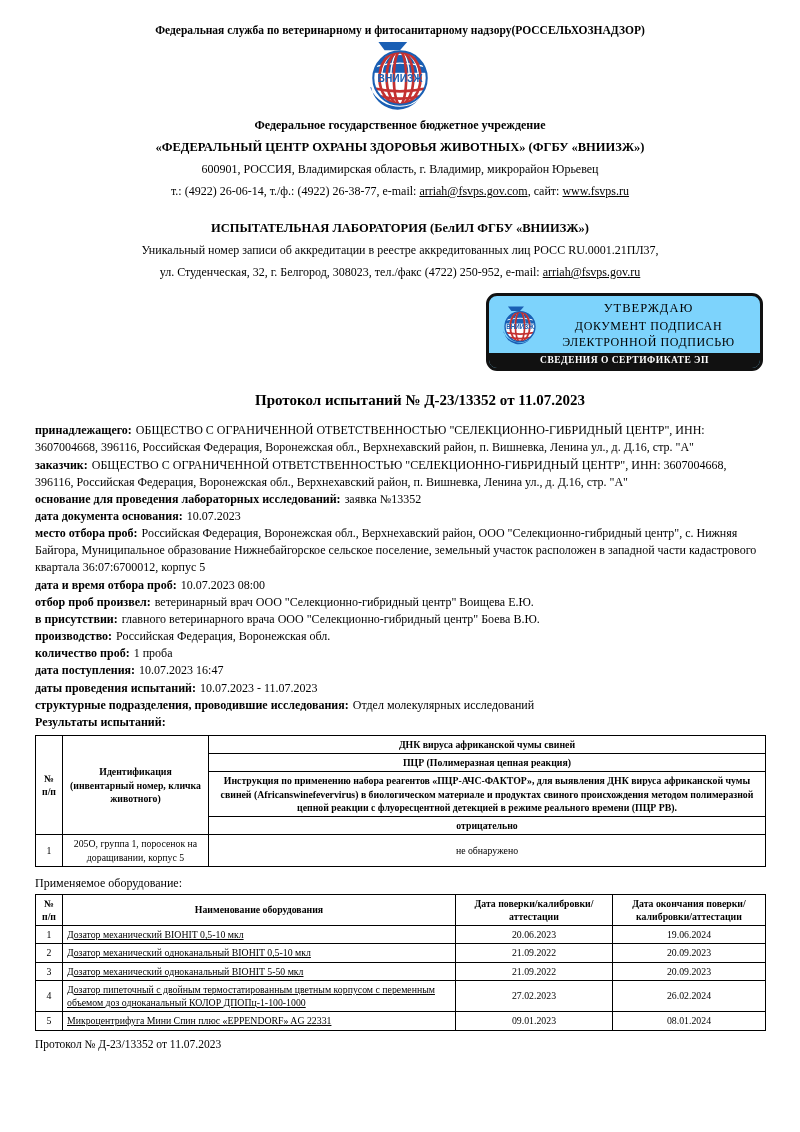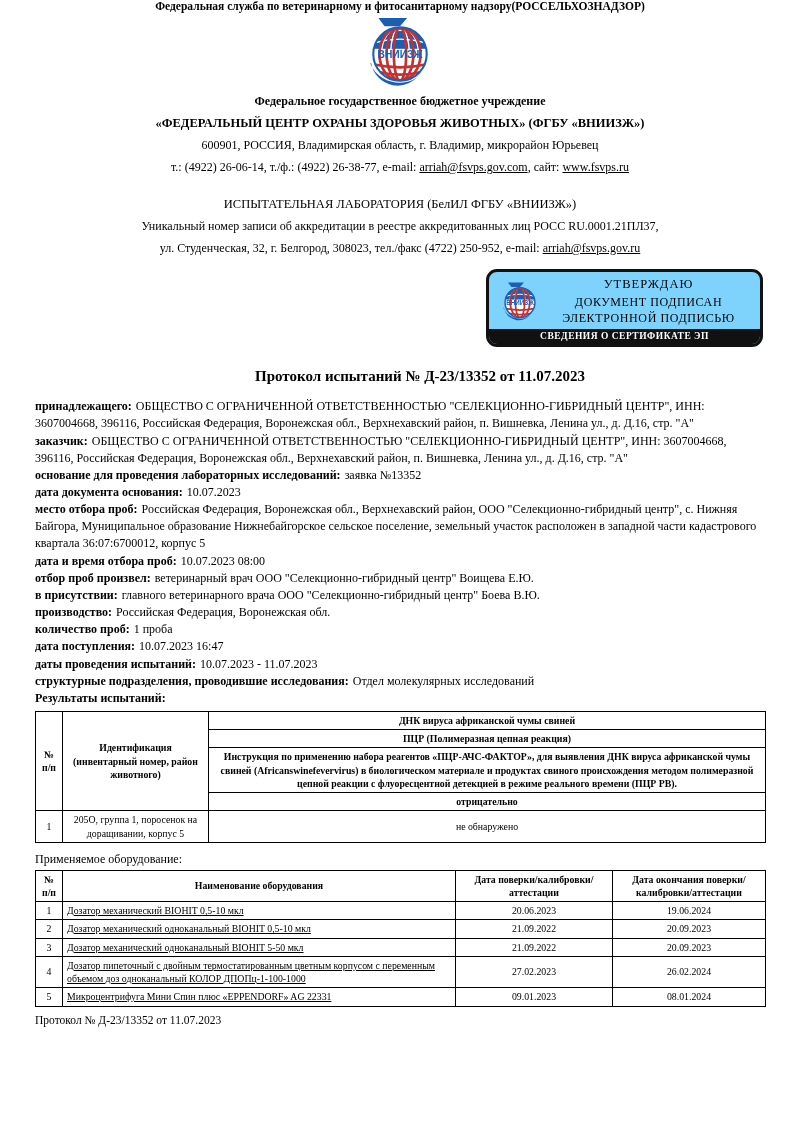--- a/index.html
+++ b/index.html
@@ -2,27 +2,27 @@
 <html><head>
 <meta charset="utf-8">
 <style>
   * { margin:0; padding:0; box-sizing:border-box; }
   html,body { background:#fff; }
   .page {
     width:800px; height:1132px; margin:0 auto; background:#fff; color:#000;
     font-family:"Liberation Serif","DejaVu Serif",serif; position:relative; overflow:hidden;
   }
   .center { text-align:center; }
-  .hdr-agency { font-weight:bold; font-size:11.5px; }
+  .hdr-agency { font-weight:bold; font-size:11.5px; padding-top:24px; }
   .logo-wrap { margin:4px auto 0; line-height:0; }
   .hdr-orgtype { font-weight:bold; font-size:12px; margin-top:4px; }
   .hdr-orgname { font-weight:bold; font-size:12.5px; margin-top:7px; }
   .hdr-line { font-size:12px; margin-top:7px; }
   a.link { color:#000000; text-decoration:underline; cursor:pointer; }
-  .lab-name { font-weight:normal; font-size:12.5px; margin-top:22px; }
+  .lab-name { font-weight:bold; font-size:12.5px; margin-top:22px; }
   .stamp-row { display:flex; justify-content:flex-end; padding-right:37px; margin-top:13px; }
   .stamp { width:277px; border:3px solid #111; border-radius:11px; overflow:hidden; background:#7dd3fc; }
   .stamp-top { display:flex; align-items:center; padding:5px 8px 3px 8px; }
   .stamp-logo { flex:0 0 48px; line-height:0; }
   .stamp-top-text { flex:1; text-align:center; }
   .stamp-approve { font-size:12.5px; letter-spacing:1px; }
   .stamp-signed { font-size:12px; letter-spacing:0.6px; line-height:1.3; margin-top:3px; }
   .stamp-bar { background:#111; color:#fff; text-align:center; font-weight:bold; font-size:9.5px; letter-spacing:0.5px; padding:2px 0 3px; }
   .stamp-details { padding:4px 9px 7px; font-size:8.7px; line-height:1.32; }
   .doc-title { font-weight:bold; font-size:15px; text-align:center; margin-top:21px;padding-left:40px; }
@@ -151,21 +151,21 @@
 
   <table class="res-table">
     <colgroup>
         <col style="width:27px">
         <col style="width:146px">
         <col style="width:557px">
       </colgroup>
     <tbody>
         <tr>
       <td rowspan="4" class="hd">№ п/п</td>
-      <td rowspan="4" class="hd">Идентификация (инвентарный номер, район животного)</td>
+      <td rowspan="4" class="hd">Идентификация (инвентарный номер, кличка животного)</td>
       <td class="hd">ДНК вируса африканской чумы свиней</td>
     </tr>
     <tr>
           <td class="hd">ПЦР (Полимеразная цепная реакция)</td>
         </tr>
     <tr>
           <td class="hd">Инструкция по применению набора реагентов «ПЦР-АЧС-ФАКТОР», для выявления ДНК вируса африканской чумы свиней (Africanswinefevervirus) в биологическом материале и продуктах свиного происхождения методом полимеразной цепной реакции с флуоресцентной детекцией в режиме реального времени (ПЦР РВ).</td>
         </tr>
     <tr>
           <td class="hd">отрицательно</td>

